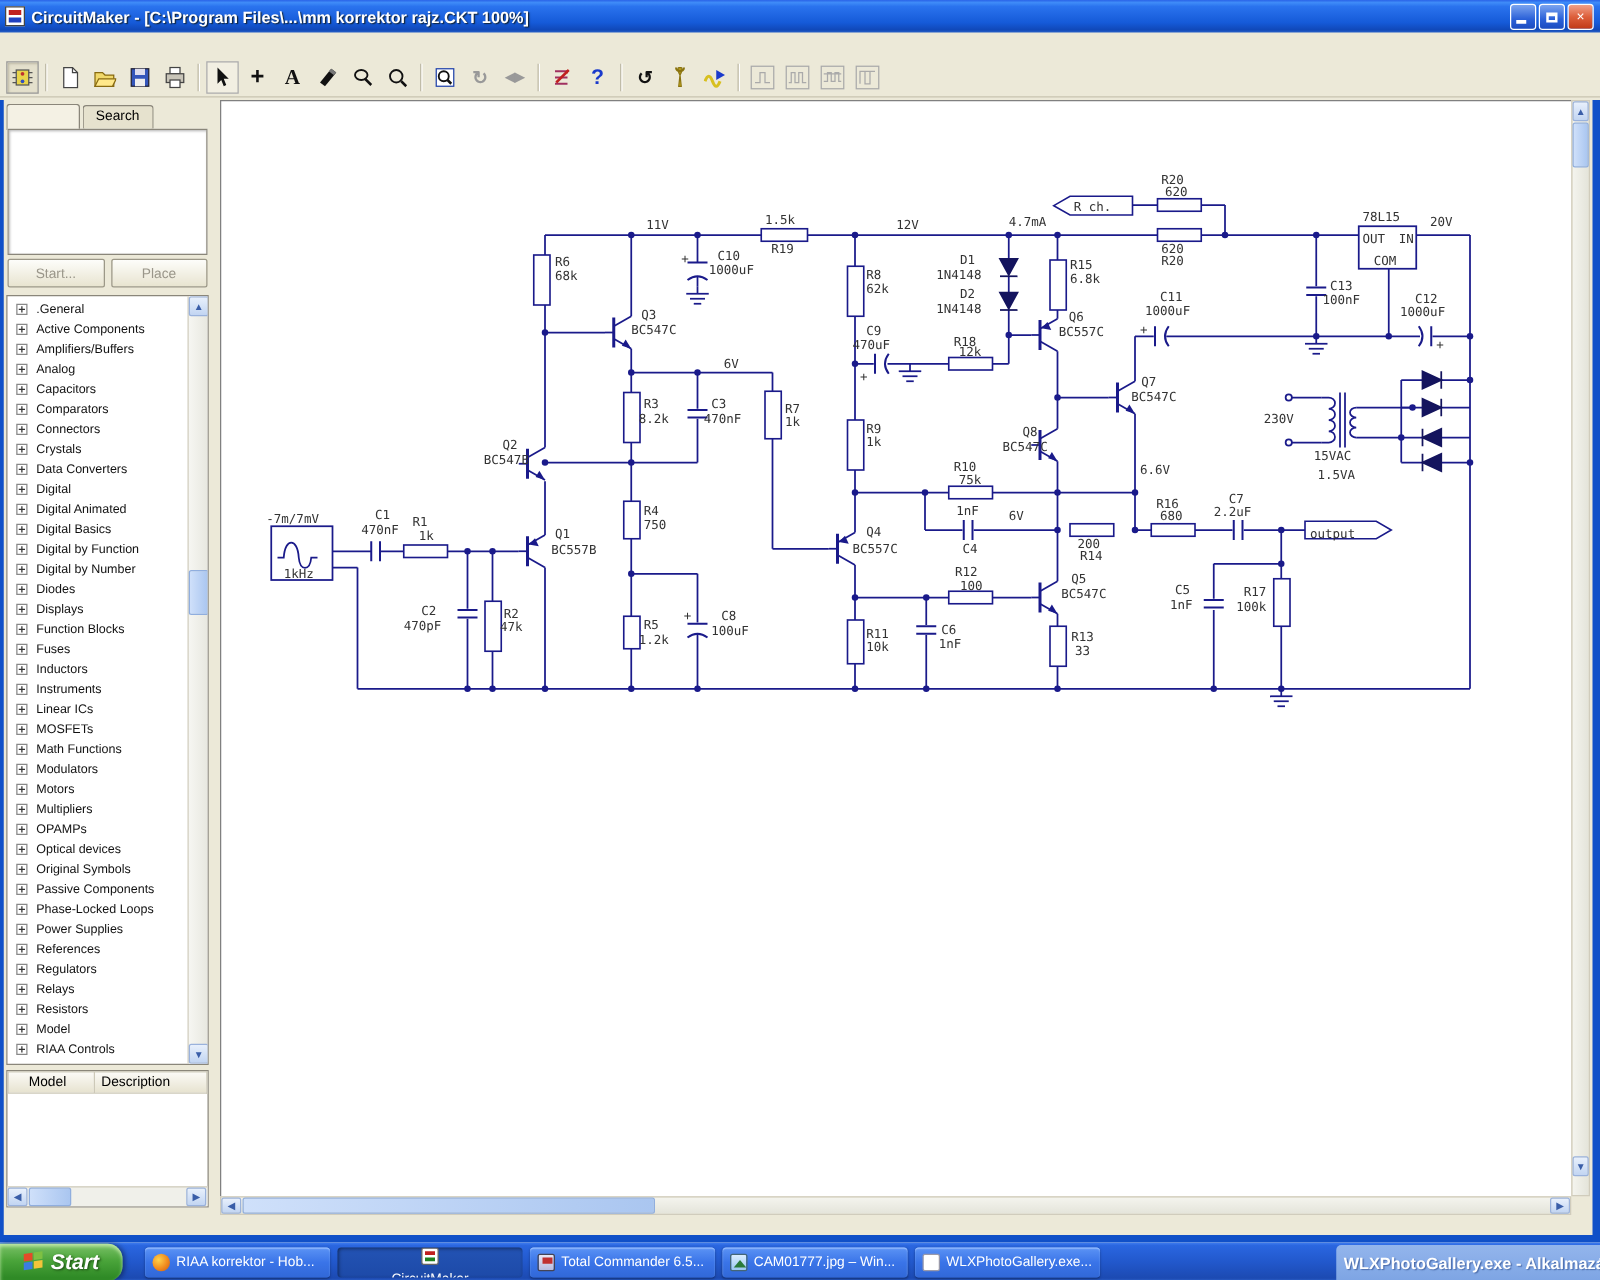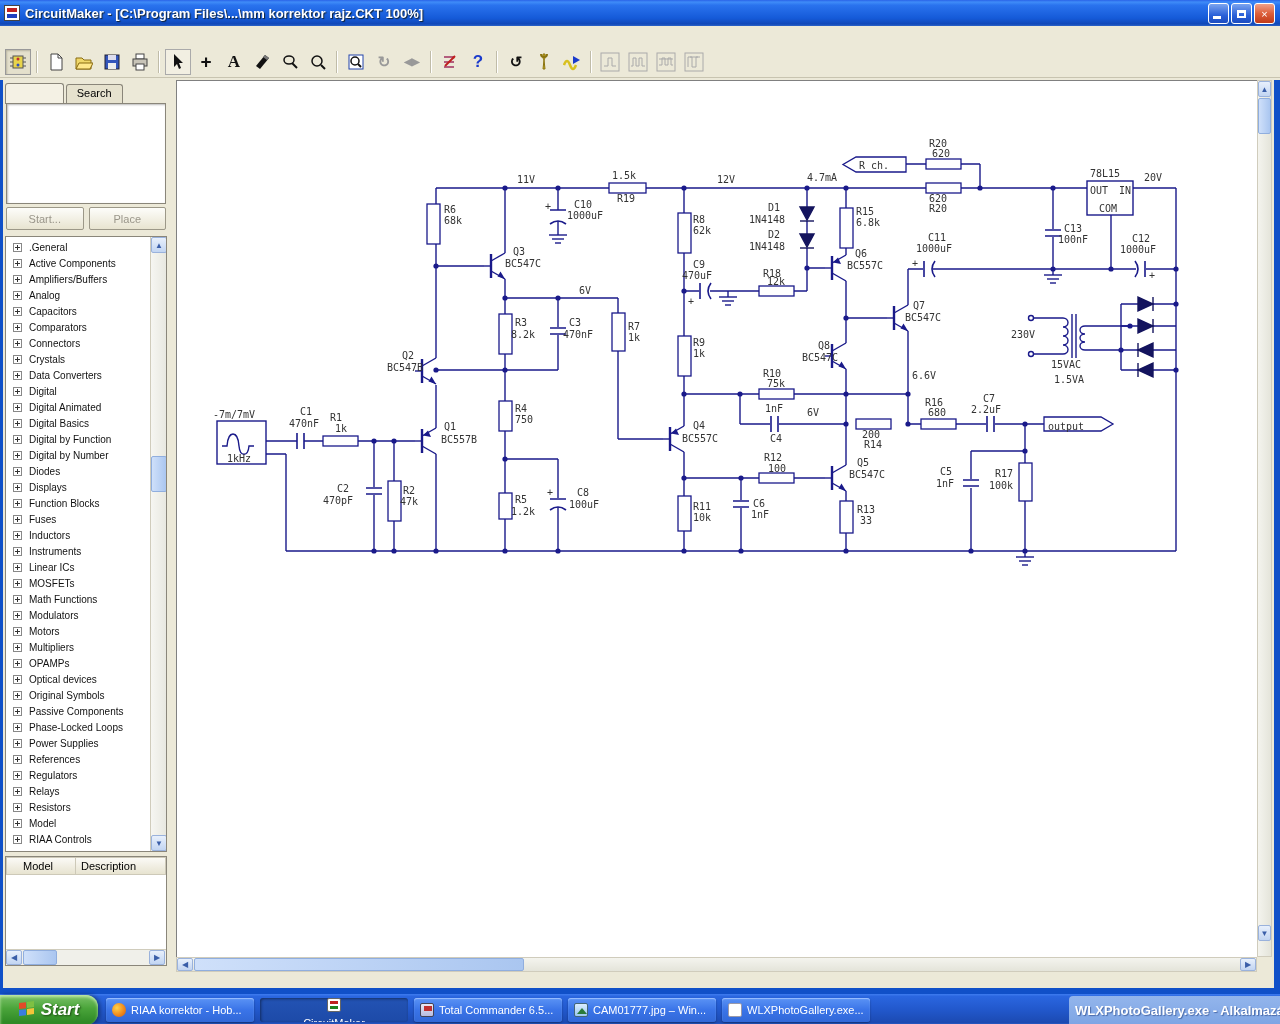--- a/index.html
+++ b/index.html
@@ -72,21 +72,21 @@
 
   
   #taskbar { position:absolute; left:0; top:994px; width:1280px; height:31px;
     background:linear-gradient(180deg,#3e7cf0 0%,#2a66e0 8%,#2258cc 50%,#1c4ab2 92%,#2f63cc 100%); display:flex; align-items:center; }
   #startbtn { width:98px; height:30px; border-radius:0 12px 12px 0;
     background:linear-gradient(180deg,#7bc268 0%,#4aa43a 45%,#2f8a26 90%); box-shadow:inset 0 2px 3px #bfe8a8, 2px 0 4px rgba(0,0,0,.4);
     display:flex; align-items:center; justify-content:center; gap:6px; color:#fff; font-size:17px; font-weight:bold; font-style:italic; text-shadow:1px 1px 2px #1a4a10; }
   .xpflag { width:16px; height:15px; display:grid; grid-template-columns:7px 7px; grid-template-rows:6px 6px; gap:1px; transform:skewY(-8deg); }
   .xpflag i:nth-child(1){background:#e34b28;} .xpflag i:nth-child(2){background:#7ec043;}
   .xpflag i:nth-child(3){background:#3b7de0;} .xpflag i:nth-child(4){background:#f3c43a;}
-  #tasks { display:flex; gap:6px; margin-left:8px; flex:1; }
+  #tasks { display:flex; gap:6px; margin-left:18px; flex:1; }
   .task { width:148px; height:24px; border-radius:3px; background:linear-gradient(180deg,#5b93f5,#3a74e8 50%,#3168d8);
     box-shadow:inset 0 1px 1px #9cc0ff, 0 1px 2px rgba(0,0,0,.35); color:#fff; font-size:11px;
     display:flex; align-items:center; padding:0 6px; gap:5px; white-space:nowrap; overflow:hidden; }
   .task.active { background:linear-gradient(180deg,#2353b4,#1d4aa8); box-shadow:inset 1px 1px 3px rgba(0,0,0,.45);flex-direction:column; }
   .ticon { width:14px; height:14px; flex:none; border-radius:2px; }
   .ticon.firefox { border-radius:50%; background:radial-gradient(circle at 35% 35%,#ffd24a,#f08a1e 55%,#c85a10); }
   .ticon.circuitmaker { background:#fff; border:1px solid #666; position:relative; }
   .ticon.circuitmaker::before{content:"";position:absolute;left:2px;top:2px;width:8px;height:3px;background:#c02020;}
   .ticon.circuitmaker::after{content:"";position:absolute;left:2px;bottom:2px;width:8px;height:3px;background:#208020;}
   .ticon.total-commander { background:linear-gradient(180deg,#e8e8f4,#b8bce0); border:1px solid #445; position:relative; }

